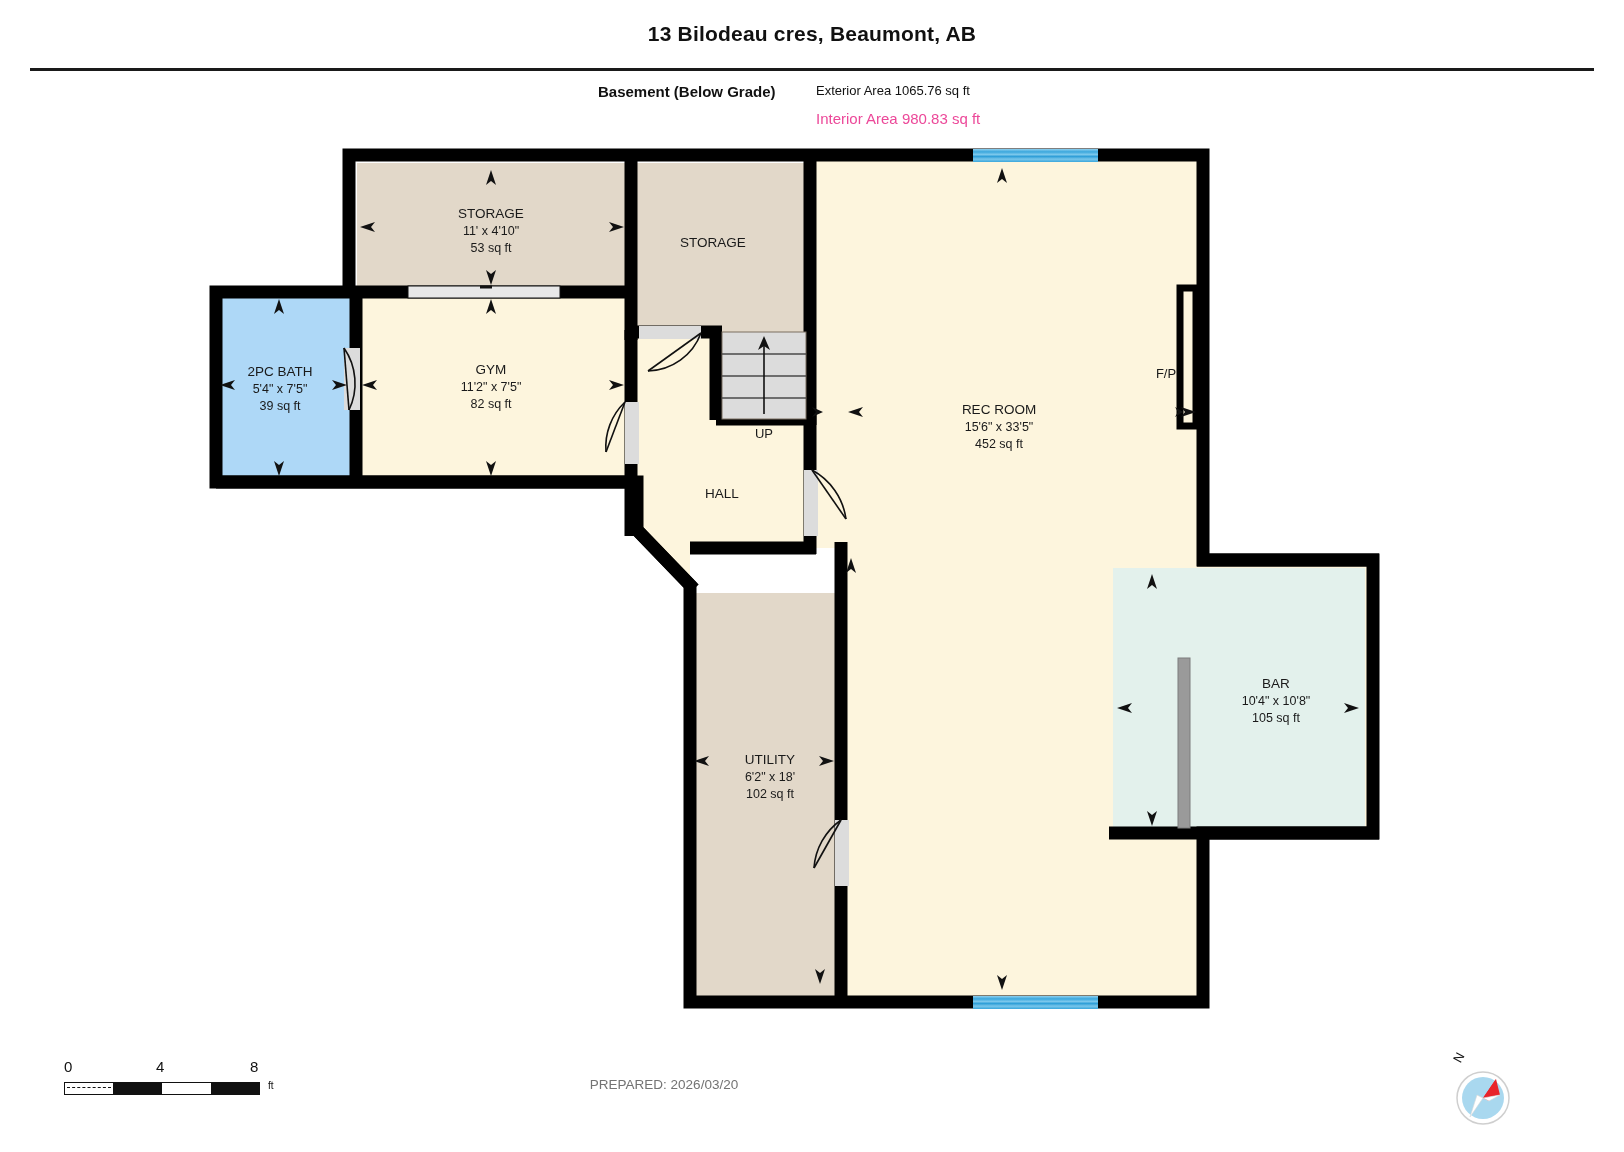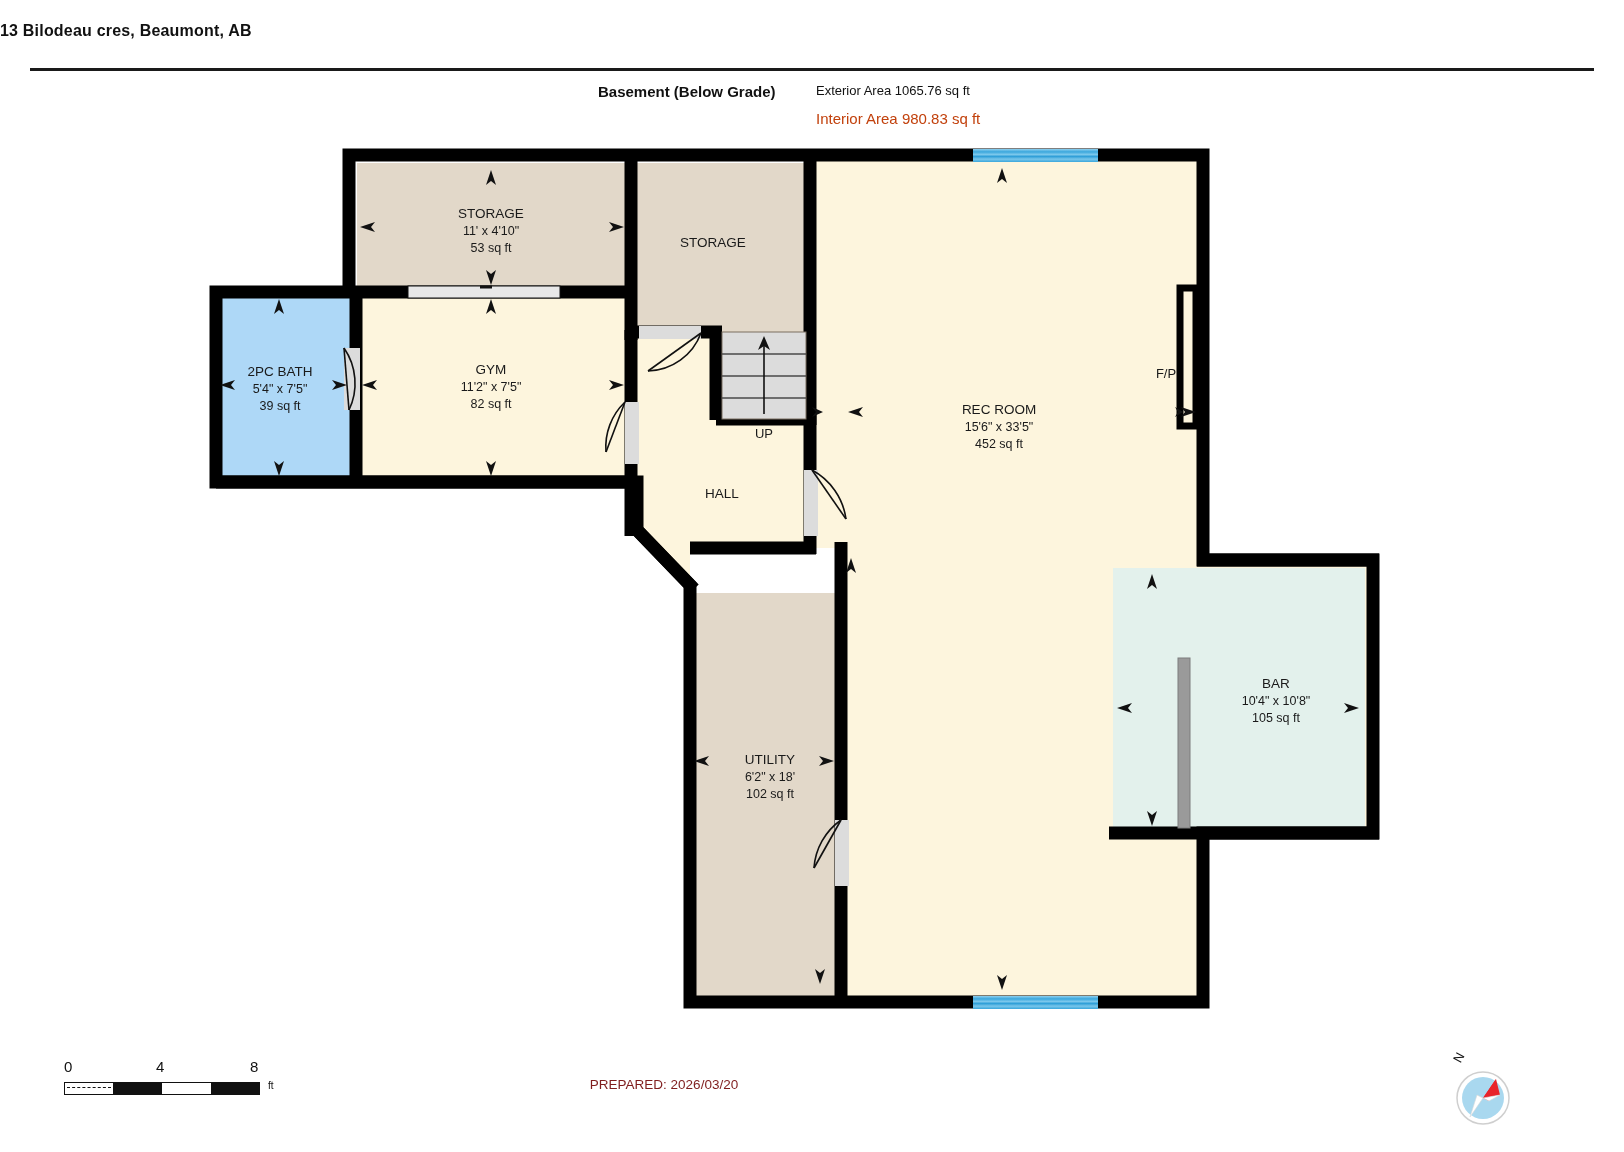--- a/index.html
+++ b/index.html
@@ -19,22 +19,22 @@
     position: relative;
     width: 1624px;
     height: 1152px;
     background: #ffffff;
   }
   .title {
     position: absolute;
     top: 22px;
     left: 0;
     width: 1624px;
-    text-align: left;
-    font-size: 16px;
+    text-align: center;
+    font-size: 21px;
     font-weight: bold;
     letter-spacing: 0.2px;
     color: #111111;
   }
   .title-rule {
     position: absolute;
     top: 68px;
     left: 30px;
     width: 1564px;
     height: 3px;
@@ -62,21 +62,21 @@
     top: 0px;
     font-size: 13px;
     color: #111111;
     white-space: nowrap;
   }
   .subhead-int {
     position: absolute;
     left: 804px;
     top: 27px;
     font-size: 15px;
-    color: #c2410c;
+    color: #ec4899;
     white-space: nowrap;
   }
   #plan-svg {
     position: absolute;
     left: 0;
     top: 0;
     width: 1624px;
     height: 1152px;
   }
   .room-label-name {
@@ -103,21 +103,21 @@
     fill: #1a1a1a;
     text-anchor: middle;
   }
   .footer-prepared {
     position: absolute;
     left: 0;
     top: 1077px;
     width: 1328px;
     text-align: center;
     font-size: 13.5px;
-    color: #7f1d1d;
+    color: #737373;
   }
   .scale-wrap {
     position: absolute;
     left: 64px;
     top: 1058px;
     width: 260px;
     height: 60px;
   }
   .scale-nums {
     position: absolute;

